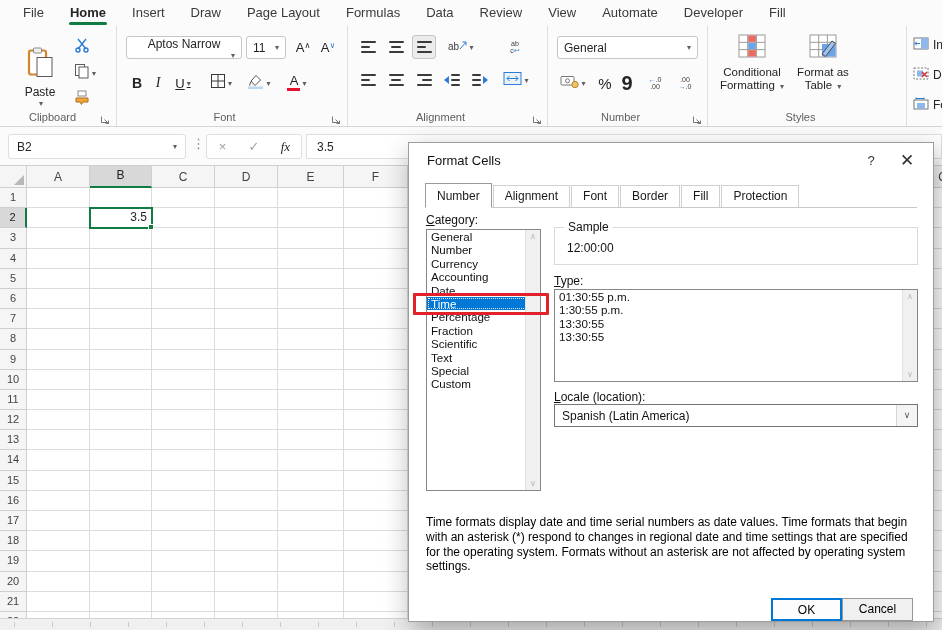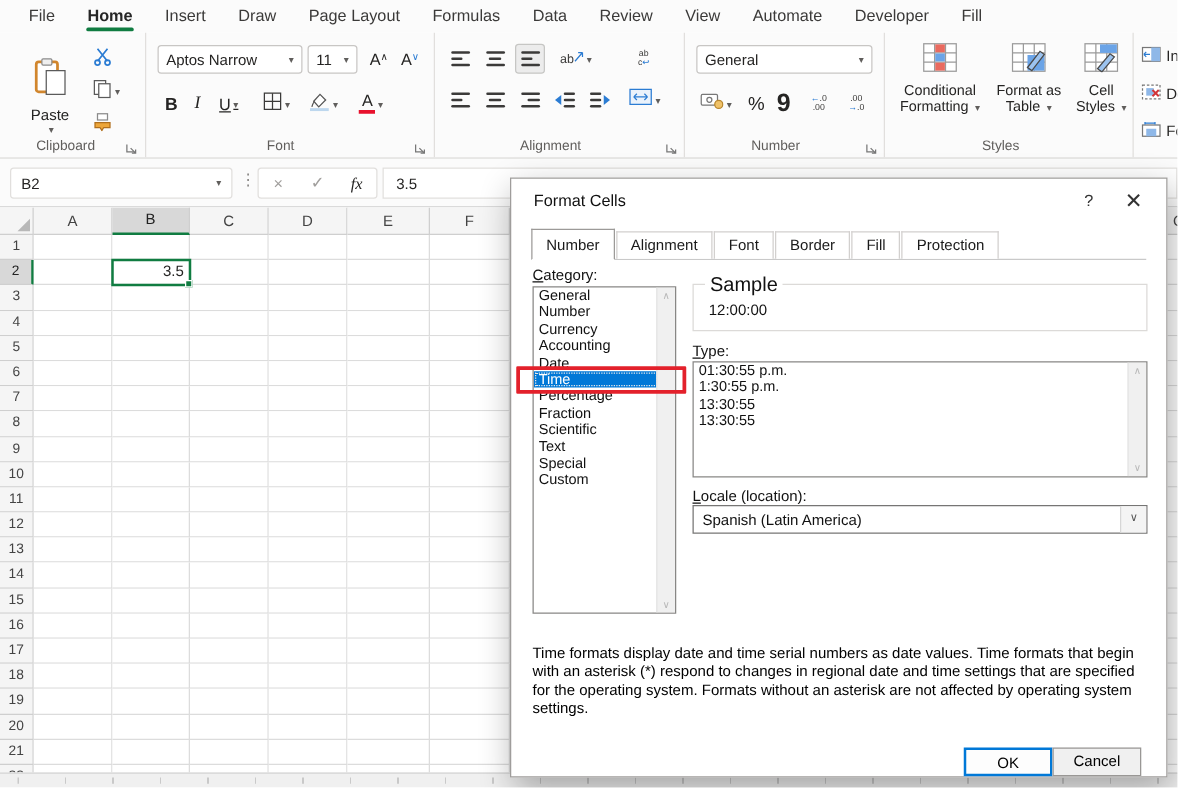--- a/index.html
+++ b/index.html
@@ -27,21 +27,21 @@
 
   
   .g-clipboard { left:4px; width:111px; }
   .paste-btn { left:12px; top:6px; width:48px; height:90px; display:flex; flex-direction:column; align-items:center; }
   .paste-btn .plabel { font-size:12px; margin-top:3px; }
   .clip-col { position:absolute; left:66px; top:8px; width:42px; }
   .clip-col .iconbtn { position:static; height:26px; justify-content:flex-start; padding-left:4px; }
 
   
   .g-font { left:116px; width:230px; }
-  .font-name { left:9px; top:10px; width:116px; height:23px; }
+  .font-name { left:9px; top:10px; width:116px; height:23px;flex-direction:column; }
   .font-size { left:129px; top:10px; width:40px; height:23px; }
   .grow-font { left:174px; top:10px; width:24px; height:23px; font-size:13px; }
   .shrink-font { left:199px; top:10px; width:24px; height:23px; font-size:13px; }
   .sup { font-size:8px; vertical-align:top; position:relative; top:-2px; }
   .row2 { top:44px; height:26px; }
   .b-btn { left:10px; width:20px; font-weight:bold; font-size:14px; }
   .i-btn { left:32px; width:18px; font-style:italic; font-family:"Liberation Serif",serif; font-size:14px; }
   .u-btn { left:52px; width:28px; font-size:13px; text-decoration:underline; }
   .bord-btn { left:88px; width:32px; }
   .fill-btn { left:126px; width:32px; }
@@ -130,21 +130,21 @@
   .scrollcol { position:absolute; top:0; right:0; bottom:0; width:15px; background:#f0f0f0; border-left:1px solid #e3e3e3; }
   .scrollcol .arr { position:absolute; left:0; width:100%; text-align:center; font-size:8px; color:#b8b8b8; font-family:"DejaVu Sans", sans-serif; }
   .arr.up { top:2px; } .arr.dn { bottom:2px; }
 
   .cat-label { left:17px; top:70px; }
   .cat-list { left:17px; top:86px; width:115px; height:262px; }
   .cat-list .litem { width:100px; }
   .red-annot { position:absolute; left:4px; top:150px; width:136px; height:22px; border:3px solid #e3212b; border-radius:1px; z-index:60; pointer-events:none; }
 
   .sample-group { position:absolute; left:145px; top:84px; width:364px; height:38px; border:1px solid #dcdad8; }
-  .sample-legend { position:absolute; left:9px; top:-8px; background:#fff; padding:0 4px; font-size:16px; color:#111; }
+  .sample-legend { position:absolute; left:9px; top:-8px; background:#fff; padding:0 4px; font-size:12px; color:#111; }
   .sample-value { position:absolute; left:12px; top:13px; font-size:12px; color:#111; }
 
   .type-label { left:145px; top:131px; }
   .type-list { left:145px; top:146px; width:364px; height:93px; }
   .type-list .litem { width:347px; }
 
   .loc-label { left:145px; top:247px; }
   .loc-combo { position:absolute; left:145px; top:261px; width:364px; height:23px; background:#fff; border:1px solid #767574; display:flex; align-items:center; padding-left:7px; font-size:12px; color:#111; }
   .loc-btn { position:absolute; right:0; top:0; bottom:0; width:21px; background:#f4f4f4; border-left:1px solid #d6d6d6; text-align:center; color:#555; font-size:9px; line-height:21px; font-family:"DejaVu Sans", sans-serif; }
 
@@ -384,29 +384,20 @@
     </div>
     <div class="style-big sb-1">
       <span><svg width="28" height="24" viewBox="0 0 28 24">
             <rect x="1" y="1" width="26" height="22" fill="#fff" stroke="#9a9a9a"></rect>
             <path d="M1 8.3h26M1 15.6h26M9.7 1v22M18.4 1v22" stroke="#9a9a9a"></path>
             <rect x="10.2" y="1.5" width="7.7" height="6.3" fill="#e96a5f"></rect>
             <rect x="10.2" y="8.8" width="7.7" height="6.3" fill="#6ba4e7"></rect>
             <rect x="10.2" y="16.1" width="7.7" height="6.4" fill="#e96a5f"></rect>
           </svg></span>
       <span class="slabel"><span>Conditional</span><br><span>Formatting</span> <span class="chev">▾</span></span>
-    </div>
-    <div class="style-big sb-3">
-      <span><svg width="28" height="24" viewBox="0 0 28 24">
-            <rect x="1" y="1" width="26" height="22" fill="#fff" stroke="#9a9a9a"></rect>
-            <path d="M1 8.3h26M1 15.6h26M9.7 1v22M18.4 1v22" stroke="#9a9a9a"></path>
-            <rect x="13" y="1.5" width="13.5" height="6.8" fill="#6ba4e7"></rect>
-            <path d="M11 21 L21 9 l3.5 2.5 -10 12z" fill="#9cc3ef" stroke="#4a4a4a"></path>
-          </svg></span>
-      <span class="slabel"><span>Cell</span><br><span>Styles</span> <span class="chev">▾</span></span>
     </div>
     <div class="glabel">Styles</div>
   </div>
 
   <div class="rgroup g-cells bordered">
     <div class="cells-row" style="top:8px;">
       <span><svg width="16" height="13">
             <rect x="1" y="1" width="14" height="11" fill="#fff" stroke="#777"></rect>
             <rect x="8" y="1" width="7" height="11" fill="#8fb8e8"></rect>
             <path d="M2 6.5 h5 M2 6.5 l2-2 M2 6.5 l2 2" stroke="#2b7cd3" fill="none"></path>

